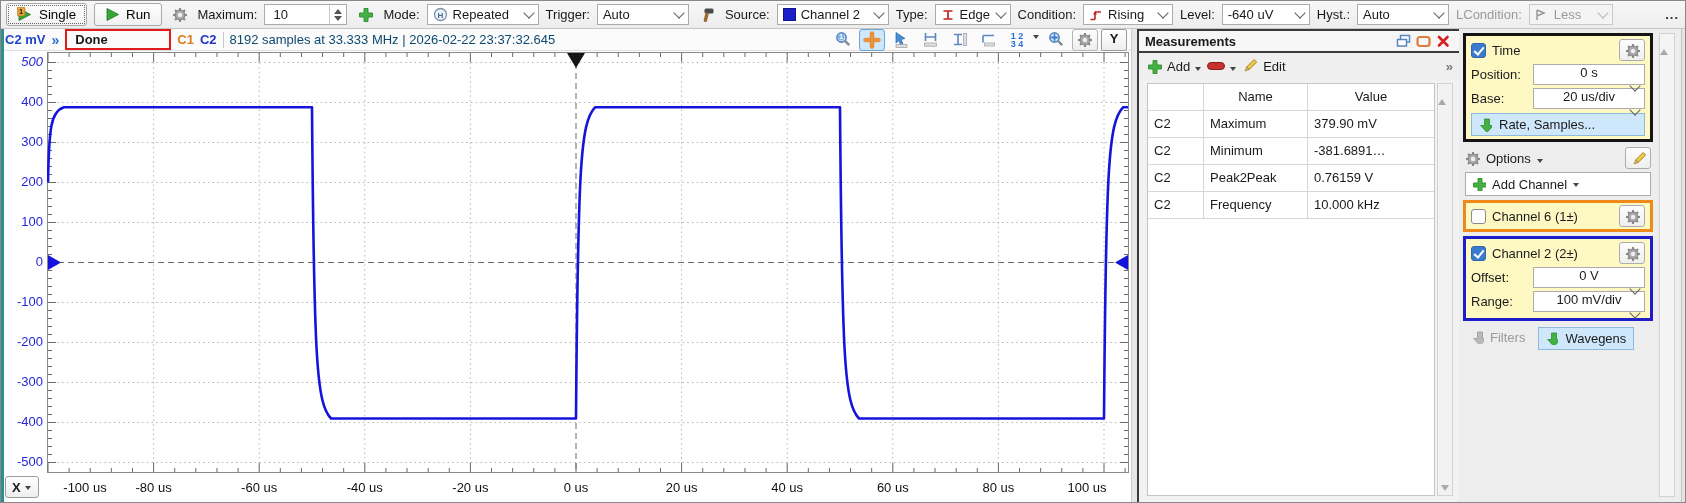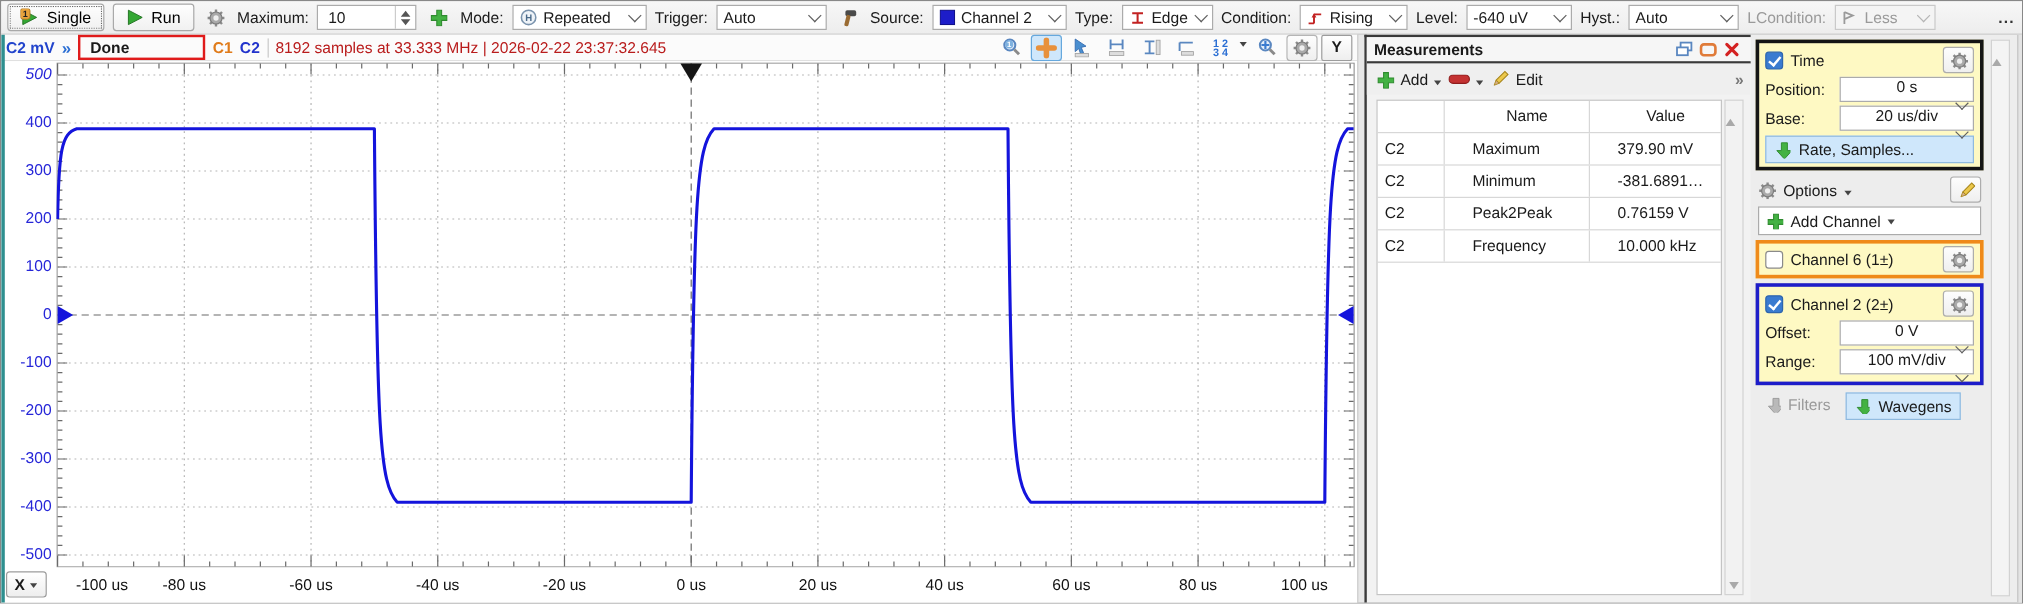--- a/index.html
+++ b/index.html
@@ -33,21 +33,21 @@
   .leftcol{position:absolute;left:0;top:28px;width:1130px;height:475px;background:#fff;}
   .row2{height:22px;display:flex;align-items:center;gap:6px;padding:0 4px;box-sizing:border-box;
         background:#fbfbfb;border-bottom:1px solid #e0e0e0;}
   .axisname{color:#2244cc;font-weight:bold;}
   .expand{color:#2b6fd4;font-weight:bold;font-size:14px;}
   .donebox{border:2px solid #e01b1b;min-width:86px;text-align:left;font-weight:bold;padding:0 8px;height:17px;line-height:17px;}
   .cbadge{font-weight:bold;}
   .c1col{color:#e07b1a;}
   .c2col{color:#2233cc;}
   .vline{width:1px;height:16px;background:#c9c9c9;}
-  .info{color:#b91c1c;white-space:nowrap;}
+  .info{color:#0c4a6e;white-space:nowrap;}
   .r2icons{margin-left:auto;display:flex;align-items:flex-start;gap:3px;}
   .ibox{display:inline-flex;align-items:center;justify-content:center;width:24px;height:20px;border:1px solid transparent;border-radius:3px;}
   .ibox.sel{background:#cfe7fb;border-color:#66a8dd;}
   .ibox.framed{border-color:#b5b5b5;background:linear-gradient(#fdfdfd,#efefef);}
   .smallcaret{width:0;height:0;border-left:3.5px solid transparent;border-right:3.5px solid transparent;border-top:4.5px solid #444;margin:6px 1px 0 0;}
   .c1234{color:#2b6fd4;font-size:9px;line-height:8px;font-weight:bold;text-align:center;}
   .ybtn{width:24px;height:20px;border:1px solid #9c9c9c;background:linear-gradient(#fff,#eee);border-radius:2px;
         font-weight:bold;text-align:center;line-height:18px;}
   
   .plotwrap{position:relative;height:422px;background:#fff;}
@@ -61,21 +61,21 @@
   .colsep{position:absolute;left:1130px;top:28px;width:6px;height:475px;background:#e7e7e7;border-left:1px solid #cdcdcd;box-sizing:border-box;}
   
   .mpanel{position:absolute;left:1136px;top:28px;width:322px;height:475px;box-sizing:border-box;
           background:#f2f2f2;border-left:2px solid #3a3a3a;border-top:2px solid #3a3a3a;}
   .mtitle{height:20px;display:flex;align-items:center;padding:0 6px;background:#f6f6f6;border-bottom:2px solid #3a3a3a;font-weight:bold;}
   .mtitle .t{flex:1;}
   .mtools{height:26px;display:flex;align-items:center;gap:3px;padding:0 6px;background:#efefef;}
   .mtbtn{display:inline-flex;align-items:center;gap:5px;padding:0 2px;height:22px;}
   .mmore{margin-left:auto;color:#777;font-weight:bold;}
   .mtablewrap{position:absolute;left:8px;top:52px;right:24px;bottom:8px;background:#fff;border:1px solid #c4c4c4;}
-  .mhead,.mrow{display:flex;height:26px;line-height:26px;border-bottom:1px solid #d7d7d7;gap:17px;}
+  .mhead,.mrow{display:flex;height:26px;line-height:26px;border-bottom:1px solid #d7d7d7;}
   .mcell{padding:0 6px;box-sizing:border-box;overflow:hidden;white-space:nowrap;}
   .mcell.c0{width:56px;border-right:1px solid #d7d7d7;}
   .mcell.c1{width:104px;border-right:1px solid #d7d7d7;}
   .mcell.c2{flex:1;}
   .mhead .mcell{text-align:center;}
   .vscroll{position:absolute;right:6px;top:52px;width:16px;bottom:8px;background:#f2f2f2;border:1px solid #d2d2d2;box-sizing:border-box;}
   .sb-up{width:0;height:0;border-left:4px solid transparent;border-right:4px solid transparent;border-bottom:6px solid #a9a9a9;margin:4px auto 0;}
   .sb-dn{width:0;height:0;border-left:4px solid transparent;border-right:4px solid transparent;border-top:6px solid #a9a9a9;margin:4px auto 0;position:absolute;bottom:4px;left:3px;}
   
   .rpanel{position:absolute;left:1458px;top:28px;width:228px;height:475px;background:#ededed;}

